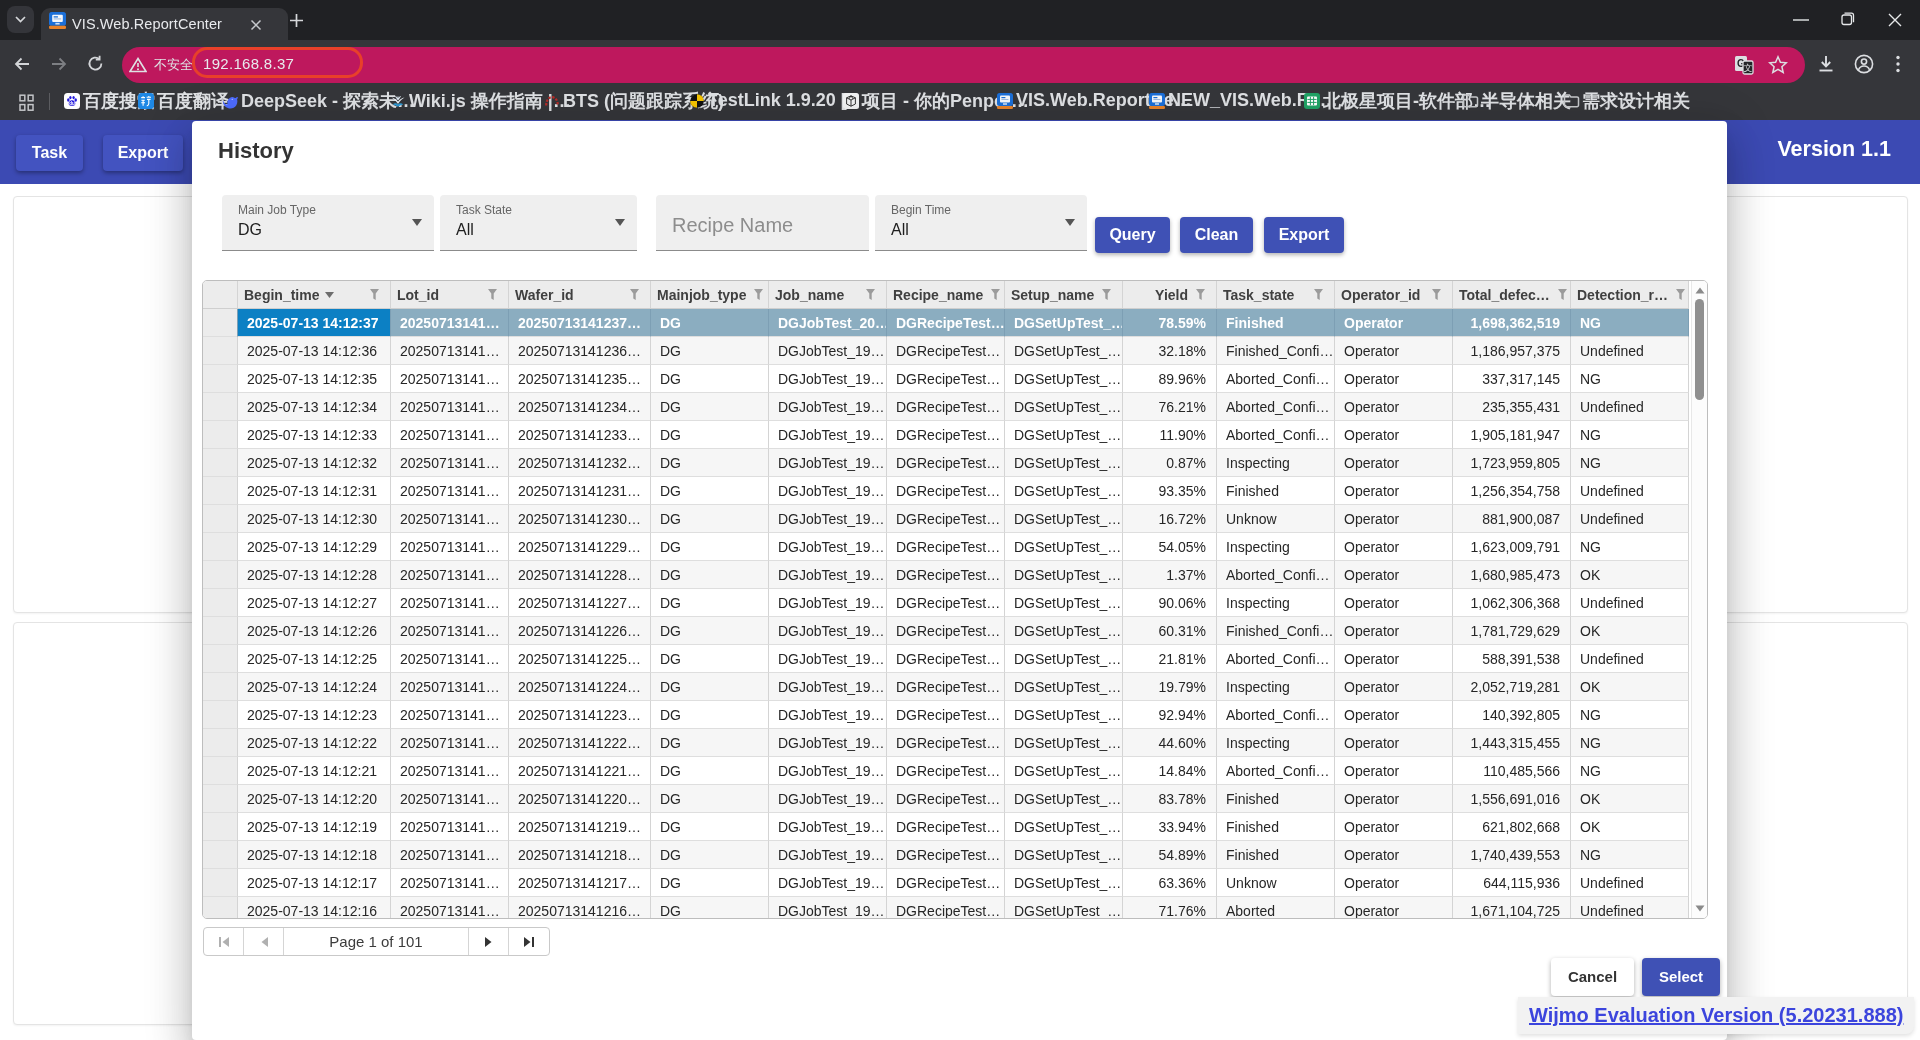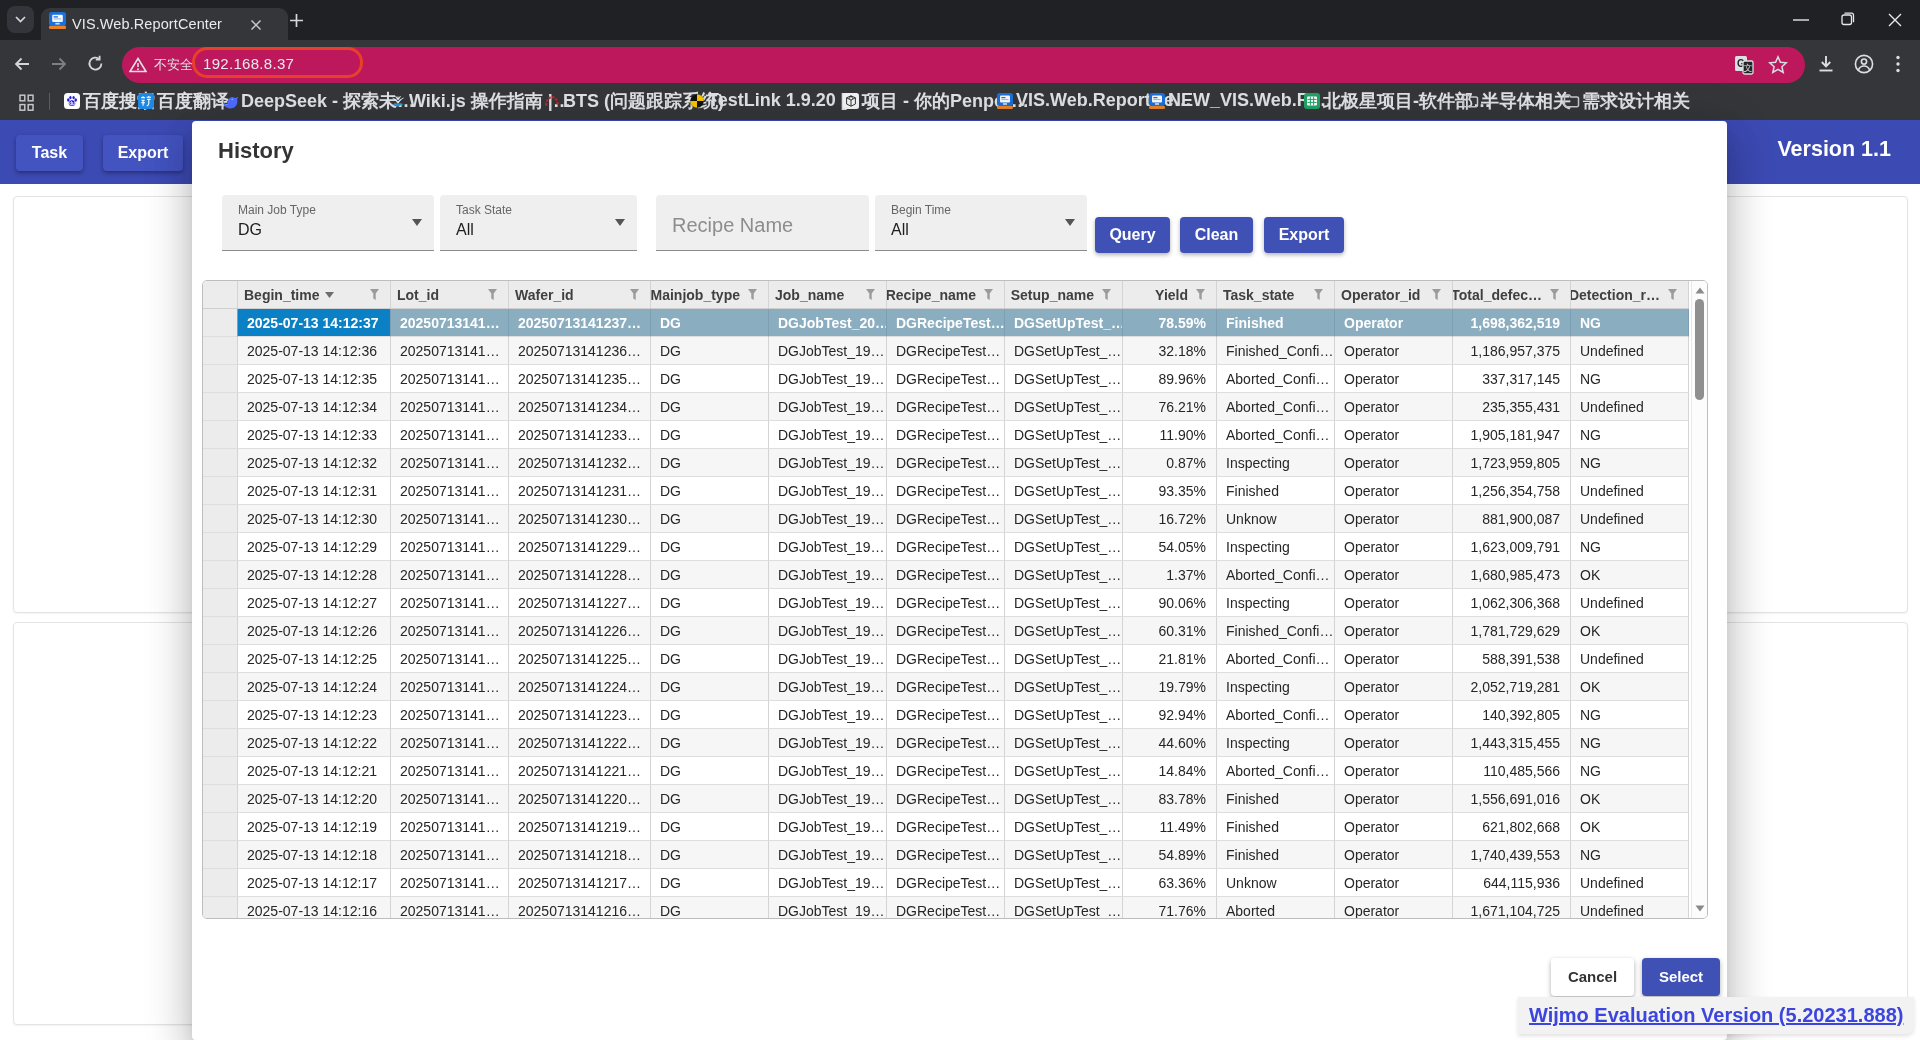--- a/index.html
+++ b/index.html
@@ -37,21 +37,21 @@
 #mtitle { position:absolute; left:26px; top:17px; font-size:22px; font-weight:bold; color:#333; }
 .fld { position:absolute; top:74px; height:56px; background:#efefef; border-radius:4px 4px 0 0; border-bottom:1px solid #8b8b8b; }
 .fld .lab { position:absolute; left:16px; top:8px; font-size:12px; color:#666; }
 .fld .val { position:absolute; left:16px; top:26px; font-size:16px; color:#202020; }
 .fld .arr { position:absolute; right:12px; top:24px; width:0; height:0; border-left:5.5px solid transparent; border-right:5.5px solid transparent; border-top:7px solid #555; }
 .fld .ph { position:absolute; left:16px; top:19px; font-size:20px; color:#8d8d8d; }
 .mbtn { position:absolute; top:96px; height:36px; background:#3f51b5; border-radius:4px; color:#fff; font-weight:bold; font-size:16px; line-height:36px; text-align:center; box-shadow:0 2px 4px rgba(0,0,0,.3); }
 
 #grid { position:absolute; left:10px; top:159px; width:1506px; height:639px; border:1px solid #bdbdbd; border-radius:5px; background:#fff; overflow:hidden; }
 .grow { display:flex; height:28px; }
-.ghead .hc { background:#ececec; font-weight:bold; color:#404040; padding-left:6px;justify-content:flex-end; }
+.ghead .hc { background:#ececec; font-weight:bold; color:#404040; padding-left:6px; }
 .hc, .c { height:28px; border-right:1px solid #d4d4d4; border-bottom:1px solid #dedede; font-size:14px; color:#262626; display:flex; align-items:center; padding:0 0 0 9px; white-space:nowrap; overflow:hidden; }
 .hc { border-bottom:1px solid #cfcfcf; }
 .rh { background:#ececec; }
 .c.r, .hc.r { justify-content:flex-end; padding:0 10px 0 0; }
 .ht { }
 .srt { margin-left:6px; }
 .sp { flex:1; }
 .fun { margin-left:8px; margin-right:11px; flex:none; }
 .hc.r { padding-right:0; }
 .alt .c { background:#f6f6f6; }
@@ -666,21 +666,21 @@
       </div>
       <div class="grow">
         <div class="c rh" style="width:35px"></div>
         <div class="c" style="width:153px">2025-07-13 14:12:19</div>
         <div class="c" style="width:118px">20250713141…</div>
         <div class="c" style="width:142px">20250713141219…</div>
         <div class="c" style="width:118px">DG</div>
         <div class="c" style="width:118px">DGJobTest_19…</div>
         <div class="c" style="width:118px">DGRecipeTest…</div>
         <div class="c" style="width:118px">DGSetUpTest_…</div>
-        <div class="c r" style="width:94px">11.49%</div>
+        <div class="c r" style="width:94px">33.94%</div>
         <div class="c" style="width:118px">Finished</div>
         <div class="c" style="width:118px">Operator</div>
         <div class="c r" style="width:118px">621,802,668</div>
         <div class="c" style="width:118px">OK</div>
       </div>
       <div class="grow alt">
         <div class="c rh" style="width:35px"></div>
         <div class="c" style="width:153px">2025-07-13 14:12:18</div>
         <div class="c" style="width:118px">20250713141…</div>
         <div class="c" style="width:142px">20250713141218…</div>
@@ -727,18 +727,43 @@
     <div id="vscroll">
       <svg class="sbarr" style="top:6px" viewBox="0 0 10 7">
           <path d="M5 0.5 L9.5 6.5 H0.5 Z" fill="#8a8a8a"></path>
         </svg>
       <div id="vthumb"></div>
       <svg class="sbarr" style="bottom:6px" viewBox="0 0 10 7">
           <path d="M5 6.5 L9.5 0.5 H0.5 Z" fill="#8a8a8a"></path>
         </svg>
     </div>
   </div>
+  <div id="pager">
+    <div class="pbtn">
+        <svg width="12" height="12" viewBox="0 0 12 12">
+          <path d="M2 1 V11" stroke="#b0b0b0" stroke-width="2"></path>
+          <path d="M11 1 L4.5 6 L11 11 Z" fill="#b0b0b0"></path>
+        </svg>
+      </div>
+    <div class="pbtn">
+        <svg width="10" height="12" viewBox="0 0 10 12">
+          <path d="M9 1 L2.5 6 L9 11 Z" fill="#b0b0b0"></path>
+        </svg>
+      </div>
+    <div id="ptext">Page 1 of 101</div>
+    <div class="pbtn">
+        <svg width="10" height="12" viewBox="0 0 10 12">
+          <path d="M1 1 L7.5 6 L1 11 Z" fill="#333"></path>
+        </svg>
+      </div>
+    <div class="pbtn">
+        <svg width="12" height="12" viewBox="0 0 12 12">
+          <path d="M1 1 L7.5 6 L1 11 Z" fill="#333"></path>
+          <path d="M10 1 V11" stroke="#333" stroke-width="2"></path>
+        </svg>
+      </div>
+  </div>
   <div id="cancel">Cancel</div>
   <div id="select">Select</div>
 </div>
 <div id="wijmo">
     <span>Wijmo Evaluation Version (5.20231.888)</span>
   </div>
 
 </body></html>

